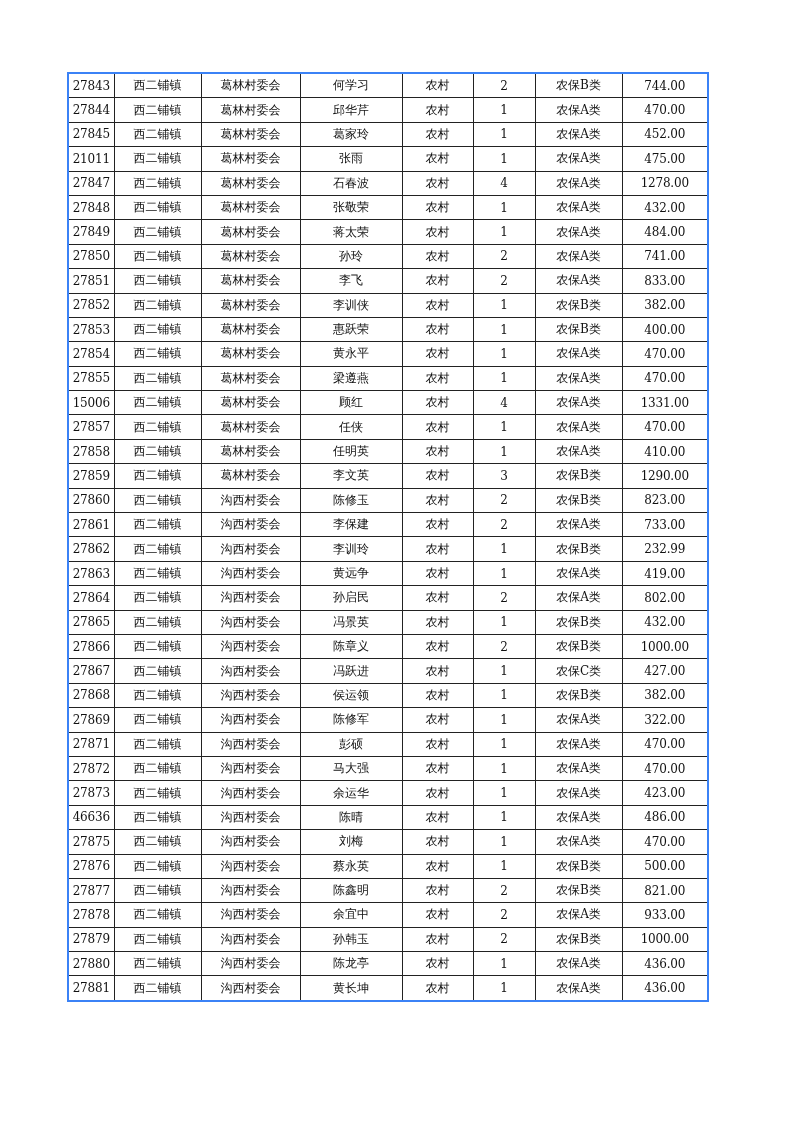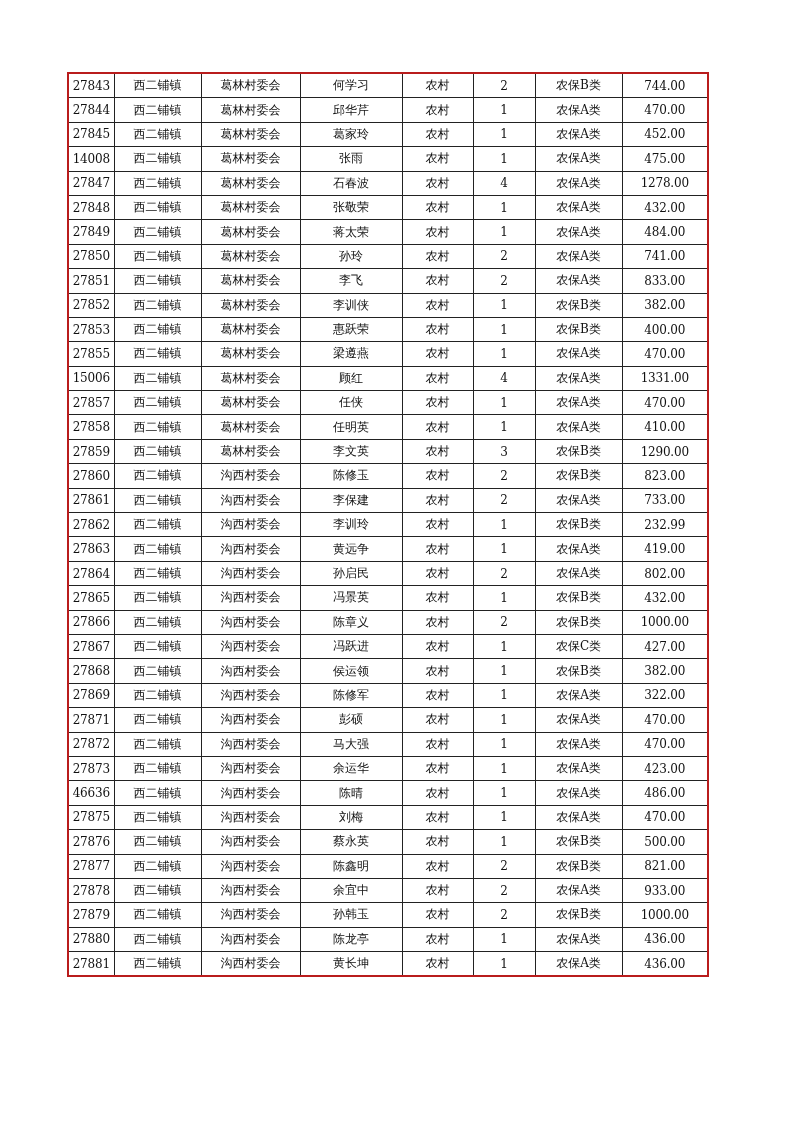--- a/index.html
+++ b/index.html
@@ -14,21 +14,21 @@
   }
   table.grid td {
     border: 1.5px solid #222;
     height: 23.4px;
     padding: 0;
     text-align: center;
     vertical-align: middle;
     white-space: nowrap;
     overflow: hidden;
   }
-  table.grid { border: 2px solid #b91c1c; }
+  table.grid { border: 2px solid #3b82f6; }
   col.c0 { width: 46px; }
   col.c1 { width: 87px; }
   col.c2 { width: 99px; }
   col.c3 { width: 102px; }
   col.c4 { width: 71px; }
   col.c5 { width: 62px; }
   col.c6 { width: 87px; }
   col.c7 { width: 86px; }
   td.num { letter-spacing: -0.2px; }
 </style>
@@ -75,21 +75,21 @@
     <td>西二铺镇</td>
     <td>葛林村委会</td>
     <td>葛家玲</td>
     <td>农村</td>
     <td class="num">1</td>
     <td>农保A类</td>
     <td class="num">452.00</td>
   </tr>
 
   <tr>
-    <td class="num">14008</td>
+    <td class="num">21011</td>
     <td>西二铺镇</td>
     <td>葛林村委会</td>
     <td>张雨</td>
     <td>农村</td>
     <td class="num">1</td>
     <td>农保A类</td>
     <td class="num">475.00</td>
   </tr>
 
   <tr>
@@ -162,20 +162,30 @@
     <td class="num">27853</td>
     <td>西二铺镇</td>
     <td>葛林村委会</td>
     <td>惠跃荣</td>
     <td>农村</td>
     <td class="num">1</td>
     <td>农保B类</td>
     <td class="num">400.00</td>
   </tr>
 
+  <tr>
+    <td class="num">27854</td>
+    <td>西二铺镇</td>
+    <td>葛林村委会</td>
+    <td>黄永平</td>
+    <td>农村</td>
+    <td class="num">1</td>
+    <td>农保A类</td>
+    <td class="num">470.00</td>
+  </tr>
 
   <tr>
     <td class="num">27855</td>
     <td>西二铺镇</td>
     <td>葛林村委会</td>
     <td>梁遵燕</td>
     <td>农村</td>
     <td class="num">1</td>
     <td>农保A类</td>
     <td class="num">470.00</td>

